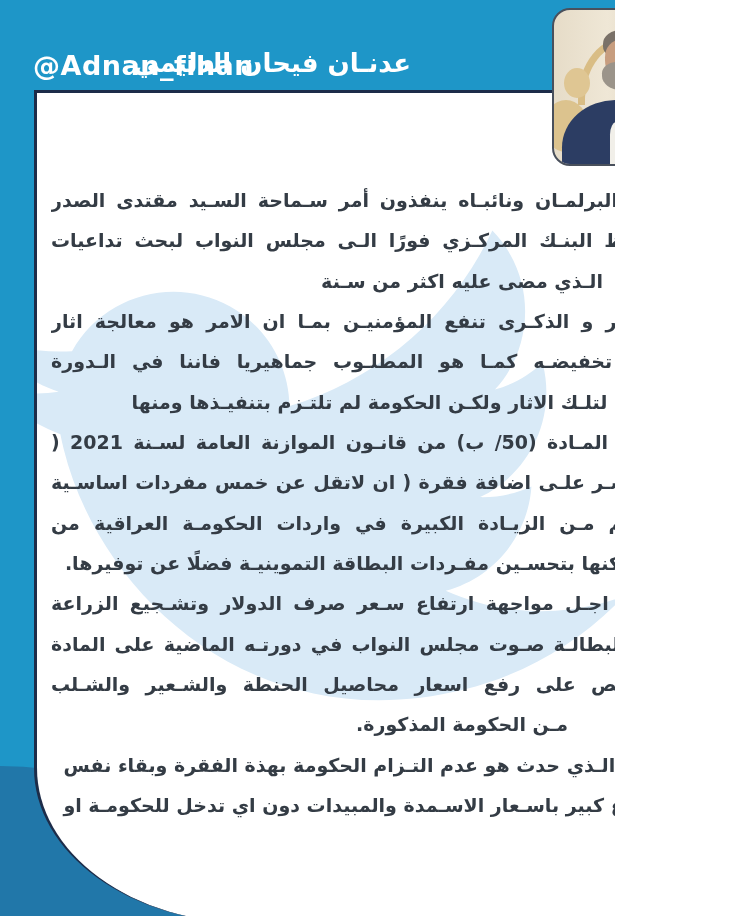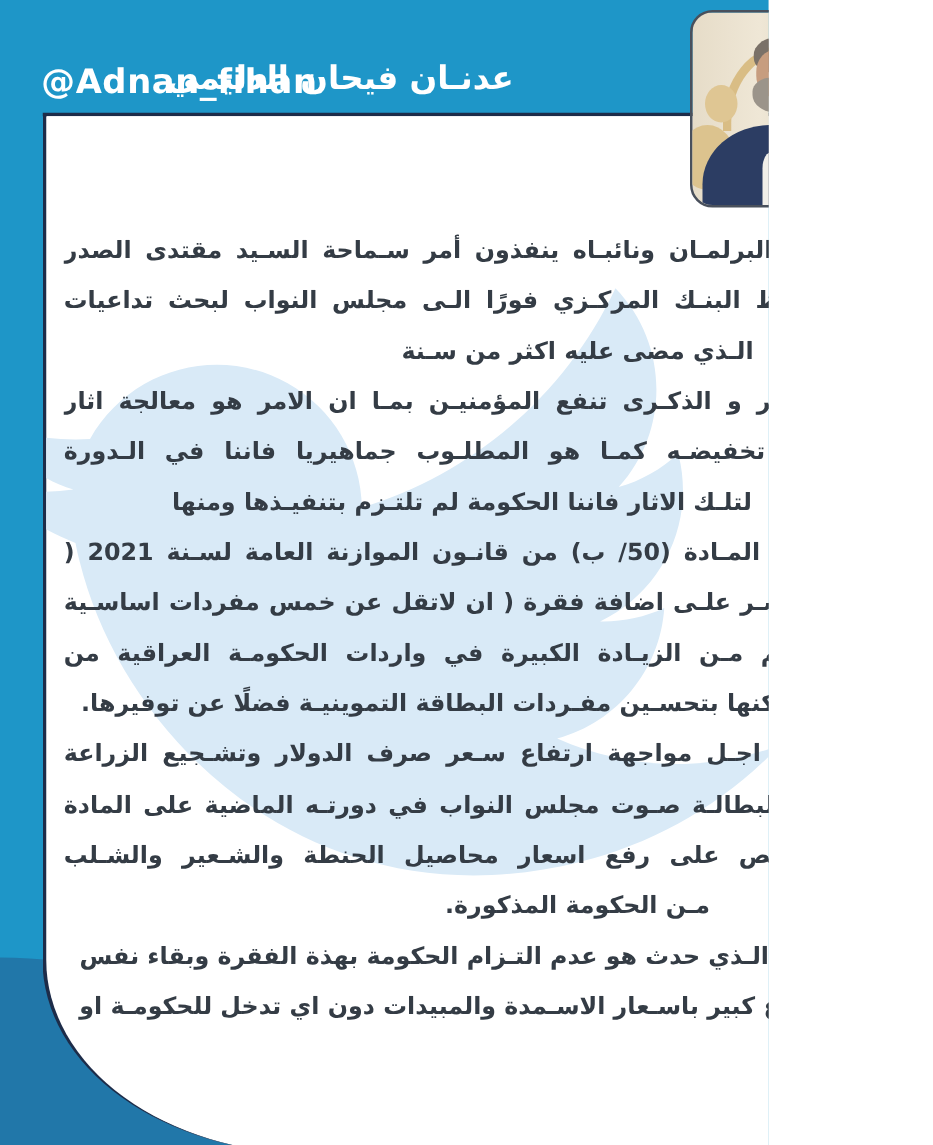--- a/index.html
+++ b/index.html
@@ -68,21 +68,21 @@
   <div class="card">
     <svg class="watermark" viewBox="0 0 248 204" preserveAspectRatio="xMidYMid meet">
       <path fill="#D9EAF7" d="M221.95 51.29c.15 2.17.15 4.34.15 6.53 0 66.73-50.8 143.69-143.69 143.69v-.04C50.97 201.51 24.1 193.65 1 178.83c3.99.48 8 .72 12.02.73 22.74.02 44.83-7.61 62.72-21.66-21.61-.41-40.56-14.5-47.18-35.07 7.57 1.46 15.37 1.16 22.8-.87-23.56-4.76-40.51-25.46-40.51-49.5v-.64c7.02 3.91 14.88 6.08 22.92 6.32C11.58 63.31 4.74 33.79 18.14 10.71c25.64 31.55 63.47 50.73 104.08 52.76-4.07-17.54 1.49-35.92 14.61-48.25 20.34-19.12 52.33-18.14 71.45 2.19 11.31-2.23 22.15-6.38 32.07-12.26-3.77 11.69-11.66 21.62-22.2 27.93 10.01-1.18 19.79-3.86 29-7.95-6.78 10.16-15.32 19.01-25.2 26.16z"></path>
     </svg>
     <div class="text">
         <div class="line justify">رئيـس البرلمـان ونائبـاه ينفذون أمر سـماحة السـيد مقتدى الصدر القاضي بإسـتدعاء وزير الماليـة</div>
         <div class="line justify">ومحافـظ البنـك المركـزي فورًا الـى مجلس النواب لبحث تداعيات وأثار رفع سـعر صرف الدولار</div>
         <div class="line center-right">الـذي مضى عليه اكثر من سـنة</div>
         <div class="line justify">وللتذكيـر و الذكـرى تنفع المؤمنيـن بمـا ان الامر هو معالجة اثار وتداعيات ارتفاع سـعر صرف الدولار</div>
         <div class="line justify">وليـس تخفيضـه كمـا هو المطلـوب جماهيريا فاننا في الـدورة البرلمانية الماضيـة وضعنا معالجات</div>
-        <div class="line center">لتلـك الاثار فاننا الحكومة لم تلتـزم بتنفيـذها ومنها</div>
+        <div class="line center">لتلـك الاثار ولكـن الحكومة لم تلتـزم بتنفيـذها ومنها</div>
         <div class="line justify">1- فـي المـادة (50/ ب) من قانـون الموازنة العامة لسـنة 2021 ( تخصيـص مبلغ اضافي بمقدار</div>
         <div class="line justify">وكنـا نصـر علـى اضافة فقرة ( ان لاتقل عن خمس مفردات اساسـية ) ولكنها رفعت لاسـباب سياسية</div>
         <div class="line justify">وبالرغـم مـن الزيـادة الكبيرة في واردات الحكومـة العراقية من ارتفاع اسـعار النفط الا ان الحكومة</div>
         <div class="line center">لـم ولكنها بتحسـين مفـردات البطاقة التموينيـة فضلًا عن توفيرها.</div>
         <div class="line justify">2- مـن اجـل مواجهة ارتفاع سـعر صرف الدولار وتشـجيع الزراعة ودعم المزارعيـن وتخفيف ارتفاع</div>
         <div class="line justify">نسـب البطالـة صـوت مجلس النواب في دورتـه الماضية على المادة (50/ج) مـن قانون الموازنة</div>
         <div class="line justify">التي تنص على رفع اسعار محاصيل الحنطة والشـعير والشـلب بمقـدار (50) الف دينار لكل طن</div>
         <div class="line center-right">مـن الحكومة المذكورة.</div>
         <div class="line center">ولكـن الـذي حدث هو عدم التـزام الحكومة بهذة الفقرة وبقاء نفس الاسـعار مقابل</div>
         <div class="line center">ارتفـاع كبير باسـعار الاسـمدة والمبيدات دون اي تدخل للحكومـة او دعم للمزارعين.</div>

